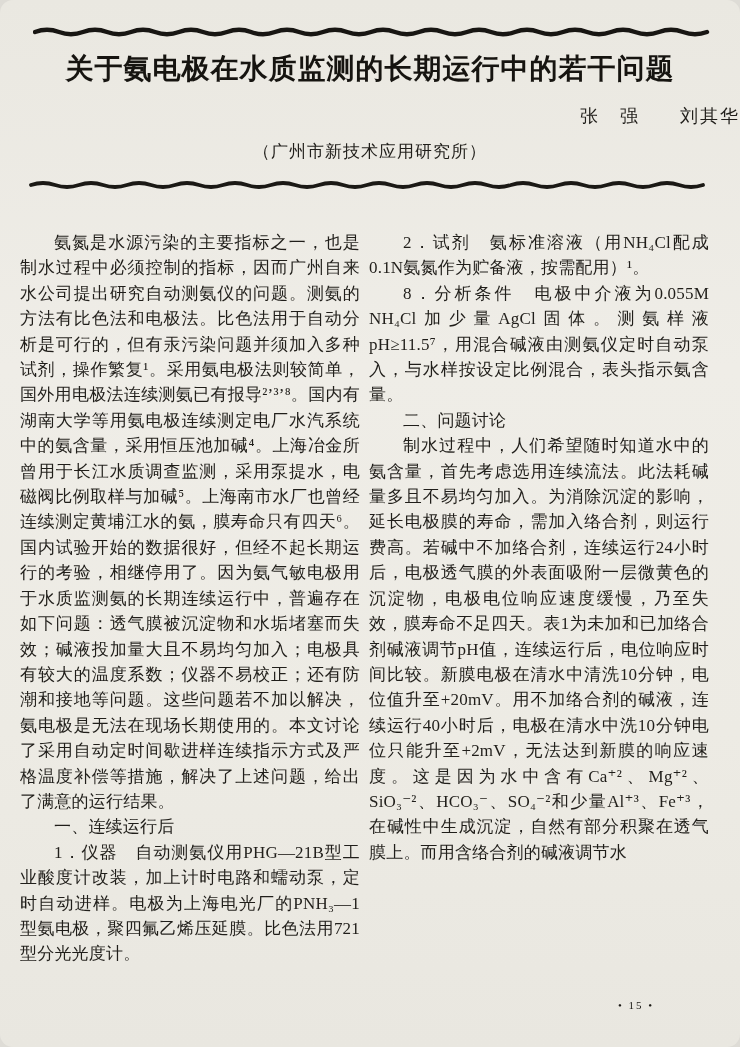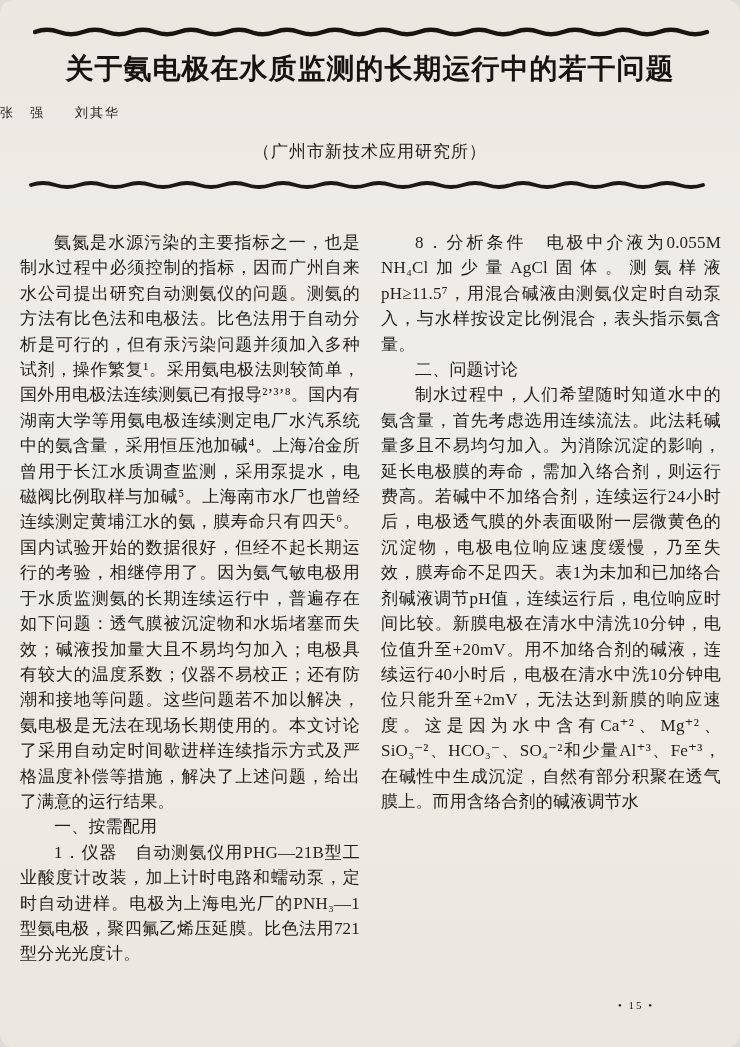--- a/index.html
+++ b/index.html
@@ -31,40 +31,40 @@
     font-size: 28px;
     font-weight: bold;
     letter-spacing: 1px;
     color: #161410;
   }
   .authors {
     position: absolute;
     top: 104px;
     left: 0;
     width: 100%;
-    text-align: left;
-    font-size: 13px;
+    text-align: right;
+    font-size: 18px;
     letter-spacing: 2px;
   }
   .affiliation {
     position: absolute;
     top: 140px;
     left: 0;
     width: 100%;
     text-align: center;
     font-size: 17px;
     letter-spacing: 1px;
   }
   .columns {
     position: absolute;
     top: 230px;
     left: 20px;
     width: 702px;
     display: flex;
-    gap: 21px;
+    gap: 9px;
   }
   .col {
     flex: 0 0 340px;
     width: 340px;
     font-size: 17px;
     line-height: 25.4px;
     text-align: justify;
     letter-spacing: 0.2px;
   }
   .col p { margin: 0; text-indent: 2em; }
@@ -96,25 +96,26 @@
   <div class="affiliation">（广州市新技术应用研究所）</div>
 
   <svg class="rule rule-divider" width="682" height="12" viewBox="0 0 682 12">
     <path d="M2 6 q12 -4 24 0 t24 0 t24 0 t24 0 t24 0 t24 0 t24 0 t24 0 t24 0 t24 0 t24 0 t24 0 t24 0 t24 0 t24 0 t24 0 t24 0 t24 0 t24 0 t24 0 t24 0 t24 0 t24 0 t24 0 t24 0 t24 0 t24 0 t24 0" stroke="#1b1915" stroke-width="3.8" fill="none" stroke-linecap="round"></path>
   </svg>
 
   <div class="columns">
 
     <div class="col">
       <p>氨氮是水源污染的主要指标之一，也是制水过程中必须控制的指标，因而广州自来水公司提出研究自动测氨仪的问题。测氨的方法有比色法和电极法。比色法用于自动分析是可行的，但有汞污染问题并须加入多种试剂，操作繁复¹。采用氨电极法则较简单，国外用电极法连续测氨已有报导²’³’⁸。国内有湖南大学等用氨电极连续测定电厂水汽系统中的氨含量，采用恒压池加碱⁴。上海冶金所曾用于长江水质调查监测，采用泵提水，电磁阀比例取样与加碱⁵。上海南市水厂也曾经连续测定黄埔江水的氨，膜寿命只有四天⁶。国内试验开始的数据很好，但经不起长期运行的考验，相继停用了。因为氨气敏电极用于水质监测氨的长期连续运行中，普遍存在如下问题：透气膜被沉淀物和水垢堵塞而失效；碱液投加量大且不易均匀加入；电极具有较大的温度系数；仪器不易校正；还有防潮和接地等问题。这些问题若不加以解决，氨电极是无法在现场长期使用的。本文讨论了采用自动定时间歇进样连续指示方式及严格温度补偿等措施，解决了上述问题，给出了满意的运行结果。</p>
-      <p class="heading">一、按需配用</p>
+      <p class="heading">一、连续运行后</p>
       <p>1．仪器　自动测氨仪用PHG—21B型工业酸度计改装，加上计时电路和蠕动泵，定时自动进样。电极为上海电光厂的PNH₃—1型氨电极，聚四氟乙烯压延膜。比色法用721型分光光度计。</p>
     </div>
 
     <div class="col">
+      <p>2．试剂　氨标准溶液（用NH₄Cl配成0.1N氨氮作为贮备液，按需配用）¹。</p>
       <p>8．分析条件　电极中介液为0.055M NH₄Cl加少量AgCl固体。测氨样液pH≥11.5⁷，用混合碱液由测氨仪定时自动泵入，与水样按设定比例混合，表头指示氨含量。</p>
       <p class="heading">二、问题讨论</p>
       <p>制水过程中，人们希望随时知道水中的氨含量，首先考虑选用连续流法。此法耗碱量多且不易均匀加入。为消除沉淀的影响，延长电极膜的寿命，需加入络合剂，则运行费高。若碱中不加络合剂，连续运行24小时后，电极透气膜的外表面吸附一层微黄色的沉淀物，电极电位响应速度缓慢，乃至失效，膜寿命不足四天。表1为未加和已加络合剂碱液调节pH值，连续运行后，电位响应时间比较。新膜电极在清水中清洗10分钟，电位值升至+20mV。用不加络合剂的碱液，连续运行40小时后，电极在清水中洗10分钟电位只能升至+2mV，无法达到新膜的响应速度。这是因为水中含有Ca⁺²、Mg⁺²、SiO₃⁻²、HCO₃⁻、SO₄⁻²和少量Al⁺³、Fe⁺³，在碱性中生成沉淀，自然有部分积聚在透气膜上。而用含络合剂的碱液调节水</p>
     </div>
 
   </div>
 
   <div class="page-number">• 15 •</div>
 
 </div>

